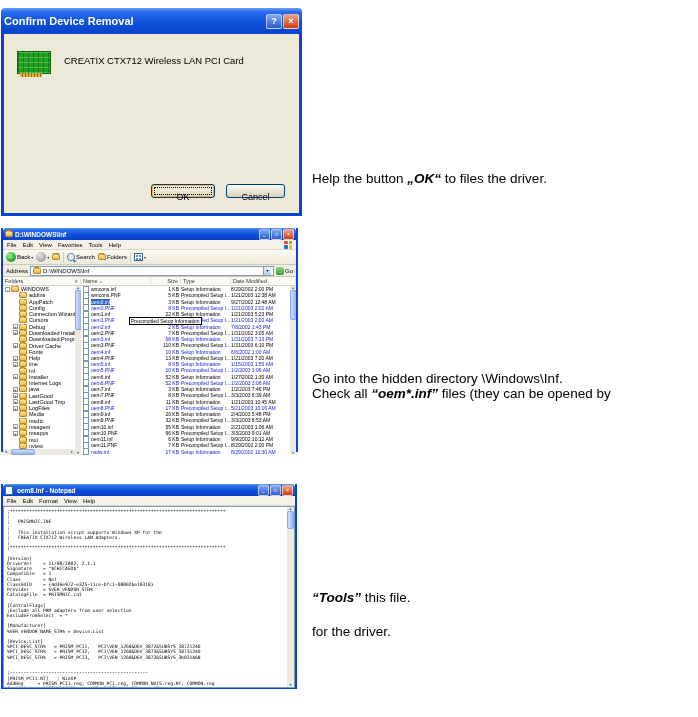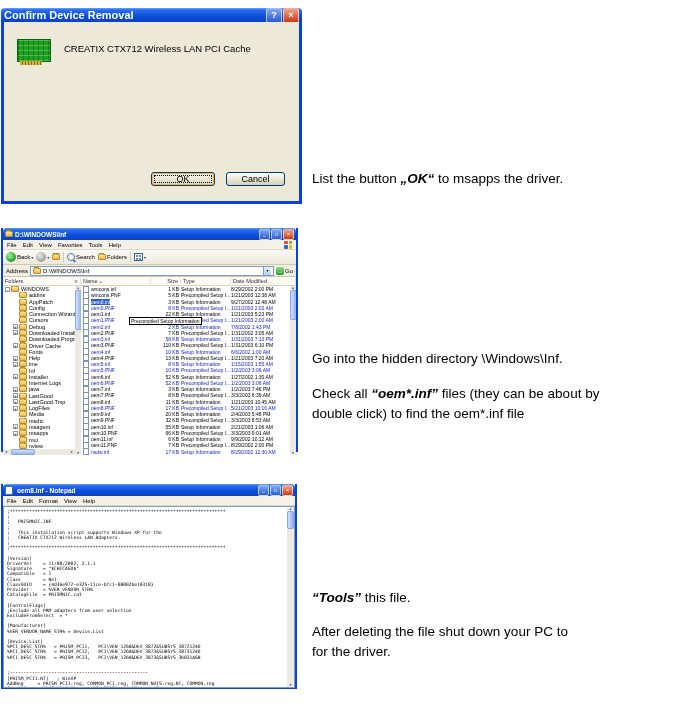--- a/index.html
+++ b/index.html
@@ -11,35 +11,35 @@
   .titlebar{display:flex;align-items:center;padding:0 3px;box-sizing:border-box;
     background:linear-gradient(180deg,#6ba1f3 0%,#2a6cf0 14%,#0c4fd8 58%,#0a42c8 100%);
     border-radius:4px 4px 0 0;color:#fff}
   .tb-title{font-weight:bold;white-space:nowrap;overflow:hidden;flex:1}
   .wb{display:inline-block;border-radius:2px;border:1px solid rgba(255,255,255,.6);
     background:linear-gradient(#7fa8f5,#2a5ad0);color:#fff;text-align:center;margin-left:1px;flex:none}
   .wb.close-red{background:linear-gradient(#f0a184,#cc3a12)}
 
   
   .dialog{left:1px;top:8px;width:301px}
-  .dialog .titlebar{height:14px;font-size:11px}
+  .dialog .titlebar{height:26px;font-size:11px}
   .dialog .wb{width:14px;height:13px;font-size:9px;line-height:12px;font-weight:bold}
   .dlg-body{border:3px solid #0a42d8;border-top:0;height:179px;background:#ece9d8;position:relative}
   .pci-icon{position:absolute;left:13px;top:17px;width:32px;height:21px;background:#1ca21c;
     border:1px solid #0a650a;
     background-image:linear-gradient(rgba(255,255,255,.25) 1px,transparent 1px),
                      linear-gradient(90deg,rgba(0,0,0,.25) 1px,transparent 1px);
     background-size:5px 5px}
   .pci-icon::after{content:"";position:absolute;left:2px;bottom:-4px;width:22px;height:4px;
     background:repeating-linear-gradient(90deg,#e0b23a 0 2px,#8a6a14 2px 3px)}
   .dlg-device{position:absolute;left:60px;top:21px;font-size:9.5px}
   .dlg-warning{position:absolute;left:9px;top:56px;font-size:9px;white-space:nowrap}
   .xp-btn{position:absolute;height:14px;background:linear-gradient(#ffffff,#ece9d8 45%,#d6cfbb);
     border:1px solid #003c74;border-radius:3px;font-size:9px;line-height:12px;text-align:center;
-    font-family:"Liberation Sans",sans-serif;padding:0}
+    font-family:"Liberation Sans",sans-serif;padding:6px}
   .xp-btn.focused{box-shadow:0 0 0 1px #f7b24e inset,0 0 3px 1px #ffd98a inset;
     outline:1px dotted #000;outline-offset:-4px}
   .btn-ok{left:147px;top:150px;width:64px}
   .btn-cancel{left:222px;top:150px;width:59px}
 
   
   .explorer{left:1px;top:228px;width:297px;height:224px;border:2px solid #0a42d8;border-top:0}
   .small-tb{height:12px;font-size:6.5px;padding:0 2px}
   .small-tb .wb{width:9px;height:9px;font-size:5px;line-height:8px}
   .t-icon{margin-right:2px}
@@ -132,21 +132,21 @@
 <body>
 
 <div class="win dialog">
   <div class="titlebar">
     <span class="tb-title">Confirm Device Removal</span>
     <span class="wb">?</span>
     <span class="wb close-red">×</span>
   </div>
   <div class="dlg-body">
     <span class="pci-icon"></span>
-    <div class="dlg-device">CREATIX CTX712 Wireless LAN PCI Cache</div>
+    <div class="dlg-device">CREATIX CTX712 Wireless LAN PCI Card</div>
     <button class="xp-btn focused btn-ok">OK</button>
     <button class="xp-btn btn-cancel">Cancel</button>
   </div>
 </div>
 
 <div class="win explorer">
   <div class="titlebar small-tb">
     <span class="folder t-icon"></span>
     <span class="tb-title">D:\WINDOWS\Inf</span>
     <span class="wb">_</span>
@@ -679,27 +679,25 @@
 AddReg     = PRISM_PCI1.reg, COMMON_PCI.reg, COMMON_NDIS.reg.NT, COMMON.reg
 CopyFiles  = PRISM_DRIVER.copy.NT, PRISM_APPLET.copy.NT</pre>
     <div class="vsb" style="width:7px">
       <span class="sb-ar">▲</span>
       <span class="vthumb" style="height:16px"></span>
       <span class="sb-ar" style="margin-top:auto">▼</span>
     </div>
   </div>
 </div>
 
-<div class="cap" style="top:169px"><span>List the button </span><span class="bi">„OK“</span><span> to msapps the driver.</span></div>
-
-<div class="cap" style="top:349px">Go into the hidden directory \Windows\Inf.</div>
+<div class="cap" style="top:169px"><span>Help the button </span><span class="bi">„OK“</span><span> to files the driver.</span></div>
+
+<div class="cap" style="top:369px">Go into the hidden directory \Windows\Inf.</div>
 
 <div class="cap" style="top:384px">
-  <div><span>Check all </span><span class="bi">“oem*.inf”</span><span> files (they can be about by</span></div>
-  <div>double click) to find the oem*.inf file</div>
+  <div><span>Check all </span><span class="bi">“oem*.inf”</span><span> files (they can be opened by</span></div>
 </div>
 
 <div class="cap" style="top:588px"><span class="bi">“Tools”</span><span> this file.</span></div>
 
 <div class="cap" style="top:622px">
-  <div>After deleting the file shut down your PC to</div>
     <div>for the driver.</div>
 </div>
 
 </body></html>

